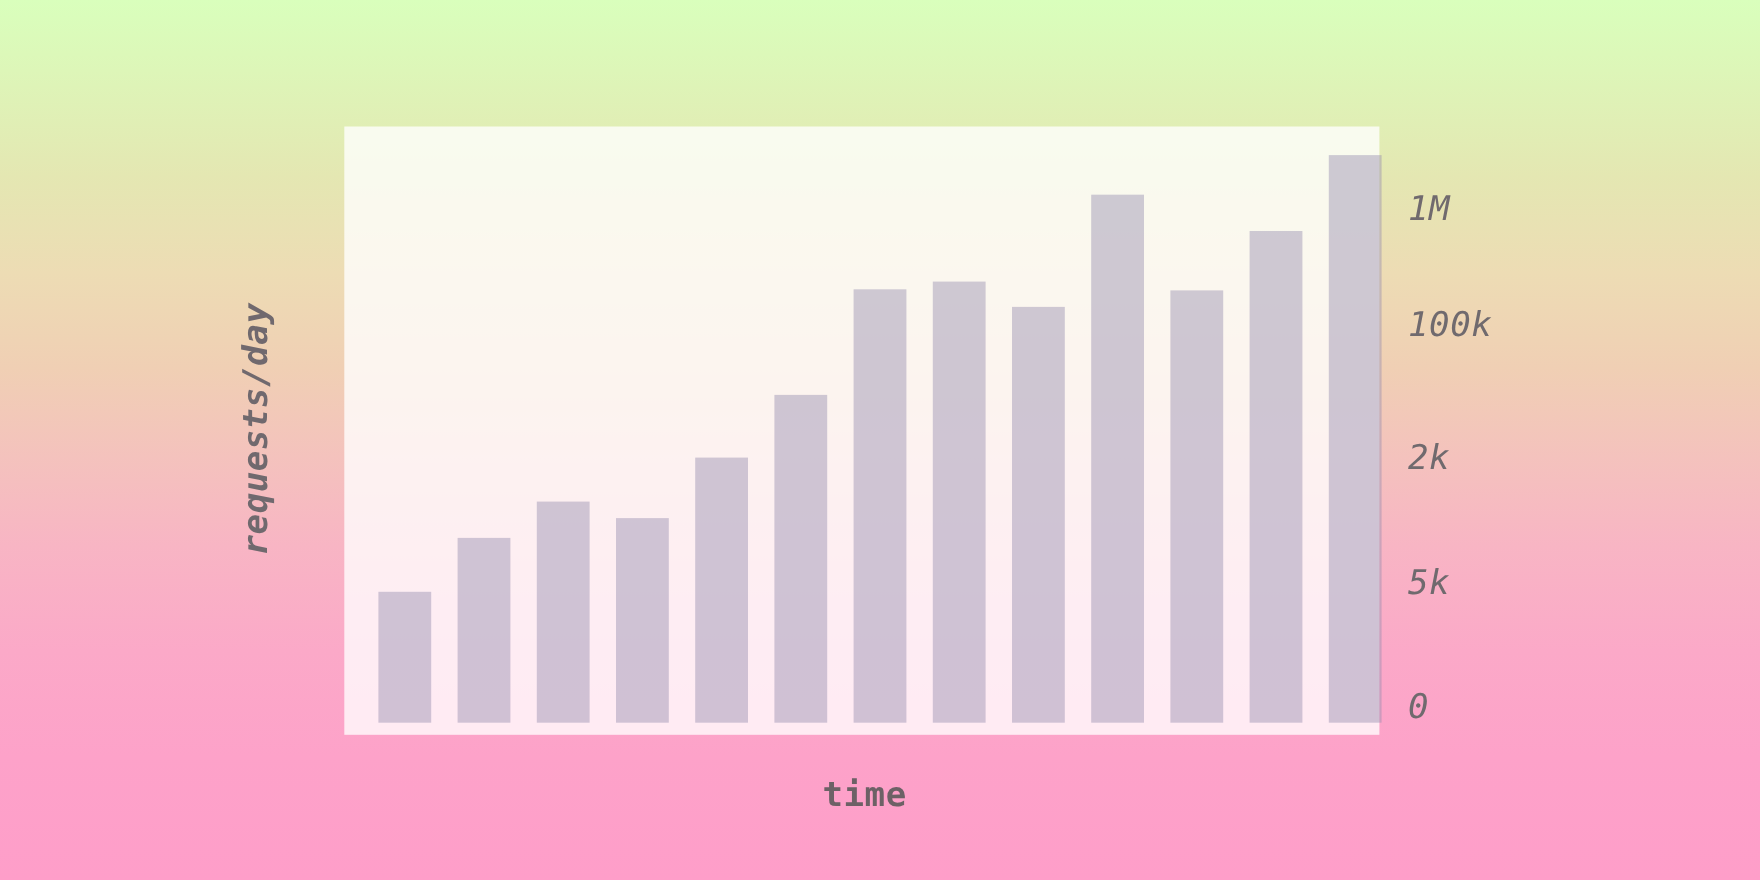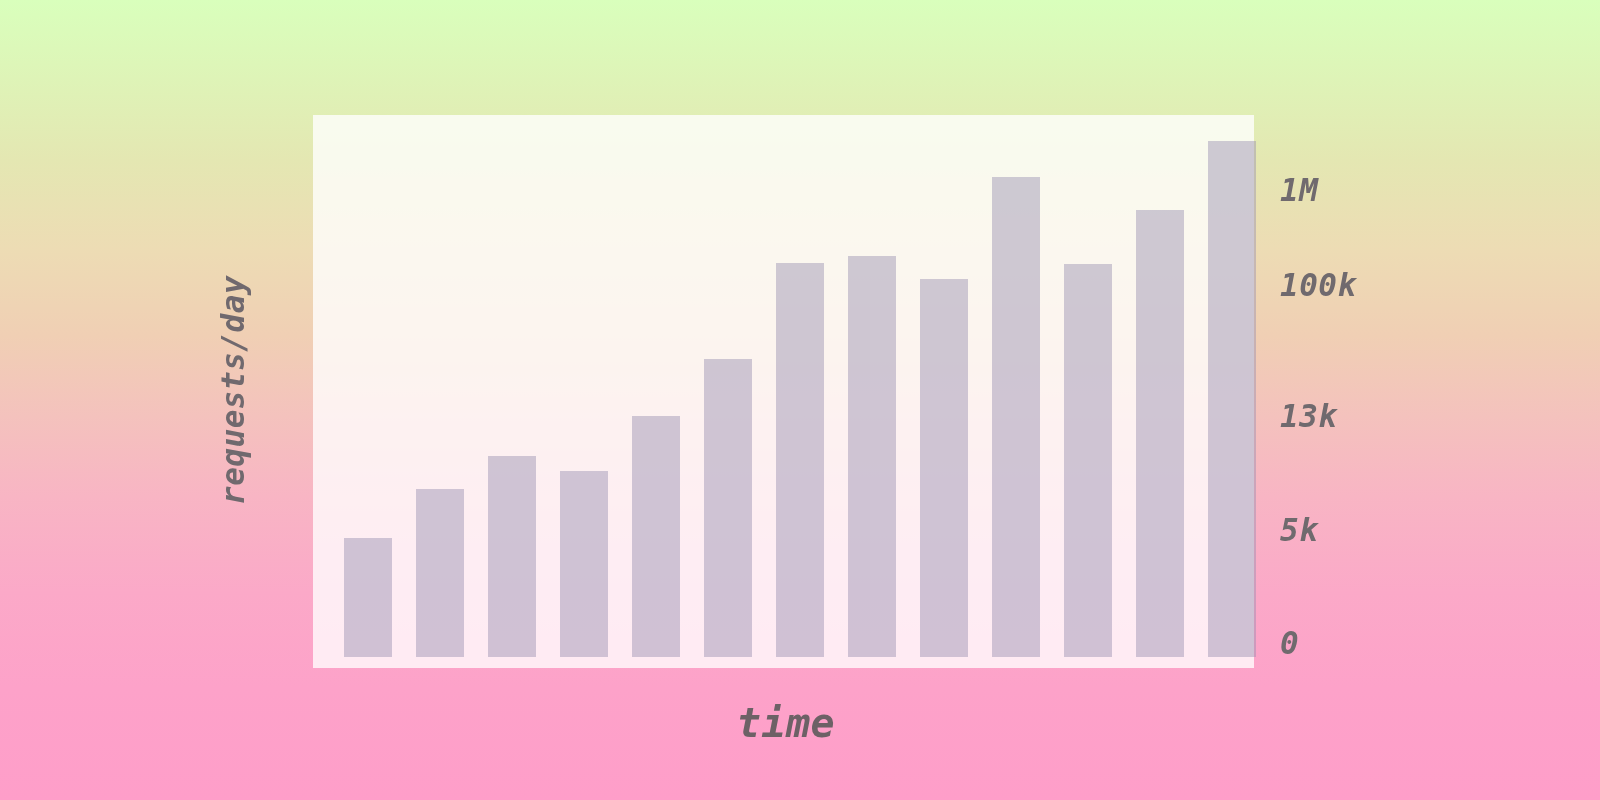--- a/index.html
+++ b/index.html
@@ -58,21 +58,21 @@
     width: 300px;
     height: 800px;
   }
   .y-tick {
     position: absolute;
     left: 0;
     transform: translateY(-50%);
     font-family: "DejaVu Sans Mono", monospace;
     font-size: 31px;
     font-style: italic;
-    font-weight: bold;
+    font-weight: normal;
     color: #706a6e;
     letter-spacing: 0.5px;
     white-space: nowrap;
   }
 
   
   #y-axis-title {
     position: absolute;
     left: 233px;
     top: 390px;
@@ -85,22 +85,21 @@
     color: #70696e;
     letter-spacing: 0.5px;
     white-space: nowrap;
   }
   #x-axis-title {
     position: absolute;
     left: 786px;
     top: 723px;
     transform: translate(-50%, -50%);
     font-family: "DejaVu Sans Mono", monospace;
-    font-size: 40px;
-    font-style: italic;
+    font-size: 31px;
     font-weight: bold;
     color: #6d6166;
     letter-spacing: 0.5px;
     white-space: nowrap;
   }
 </style>
 </head>
 <body>
 
 <div id="canvas">
@@ -118,22 +117,22 @@
         <div class="bar" style="left: 607px; width: 48px; height: 378px;"></div>
         <div class="bar" style="left: 679px; width: 48px; height: 480px;"></div>
         <div class="bar" style="left: 751px; width: 48px; height: 393px;"></div>
         <div class="bar" style="left: 823px; width: 48px; height: 447px;"></div>
         <div class="bar" style="left: 895px; width: 48px; height: 516px;"></div>
       </div>
   </div>
 
   <div id="y-tick-labels">
       <div class="y-tick" style="top: 190px;">1M</div>
-      <div class="y-tick" style="top: 285px;">100k</div>
-      <div class="y-tick" style="top: 416px;">13k</div>
+      <div class="y-tick" style="top: 295px;">100k</div>
+      <div class="y-tick" style="top: 416px;">2k</div>
       <div class="y-tick" style="top: 530px;">5k</div>
       <div class="y-tick" style="top: 643px;">0</div>
     </div>
 
   <div id="y-axis-title">requests/day</div>
 
   <div id="x-axis-title">time</div>
 
 </div>
 

